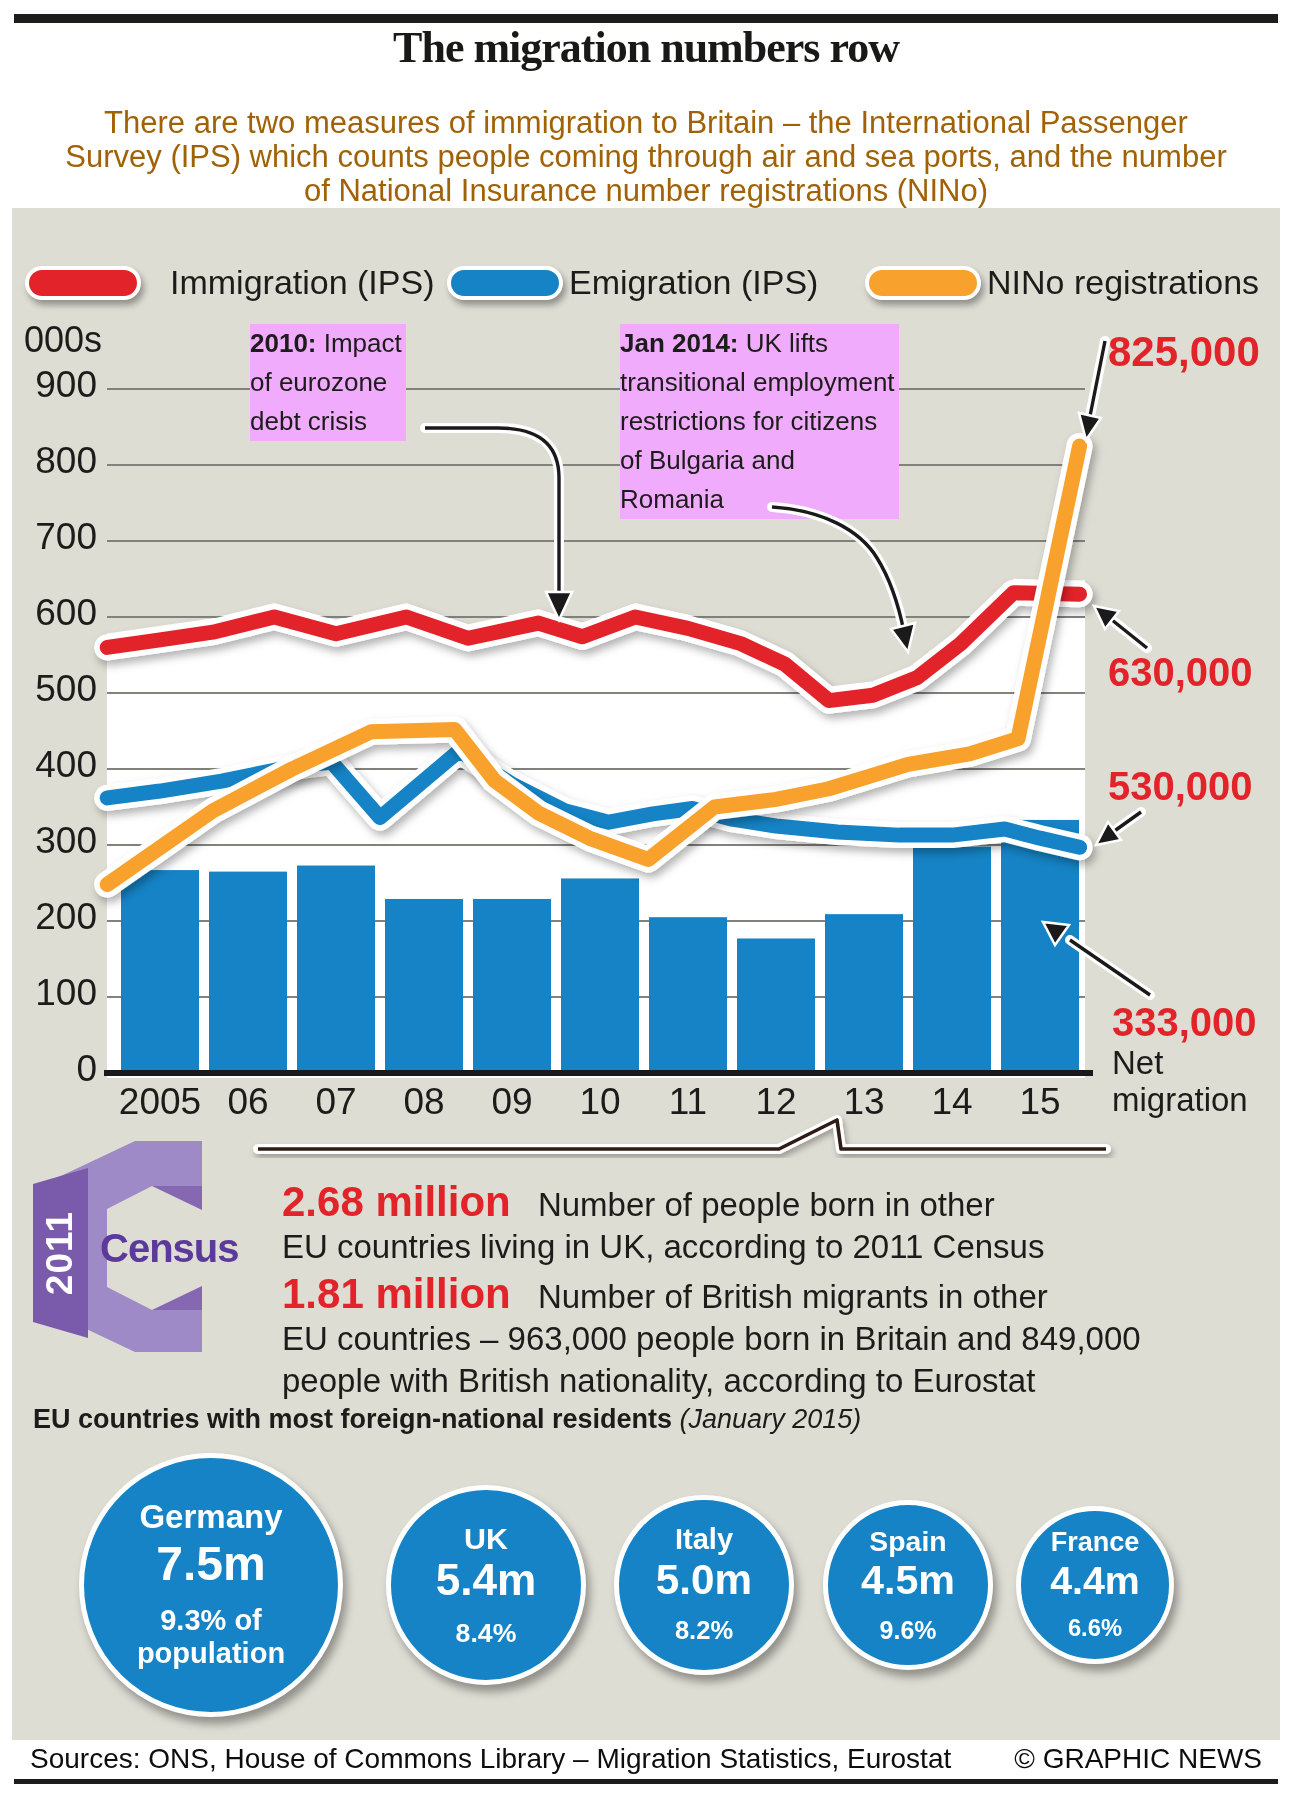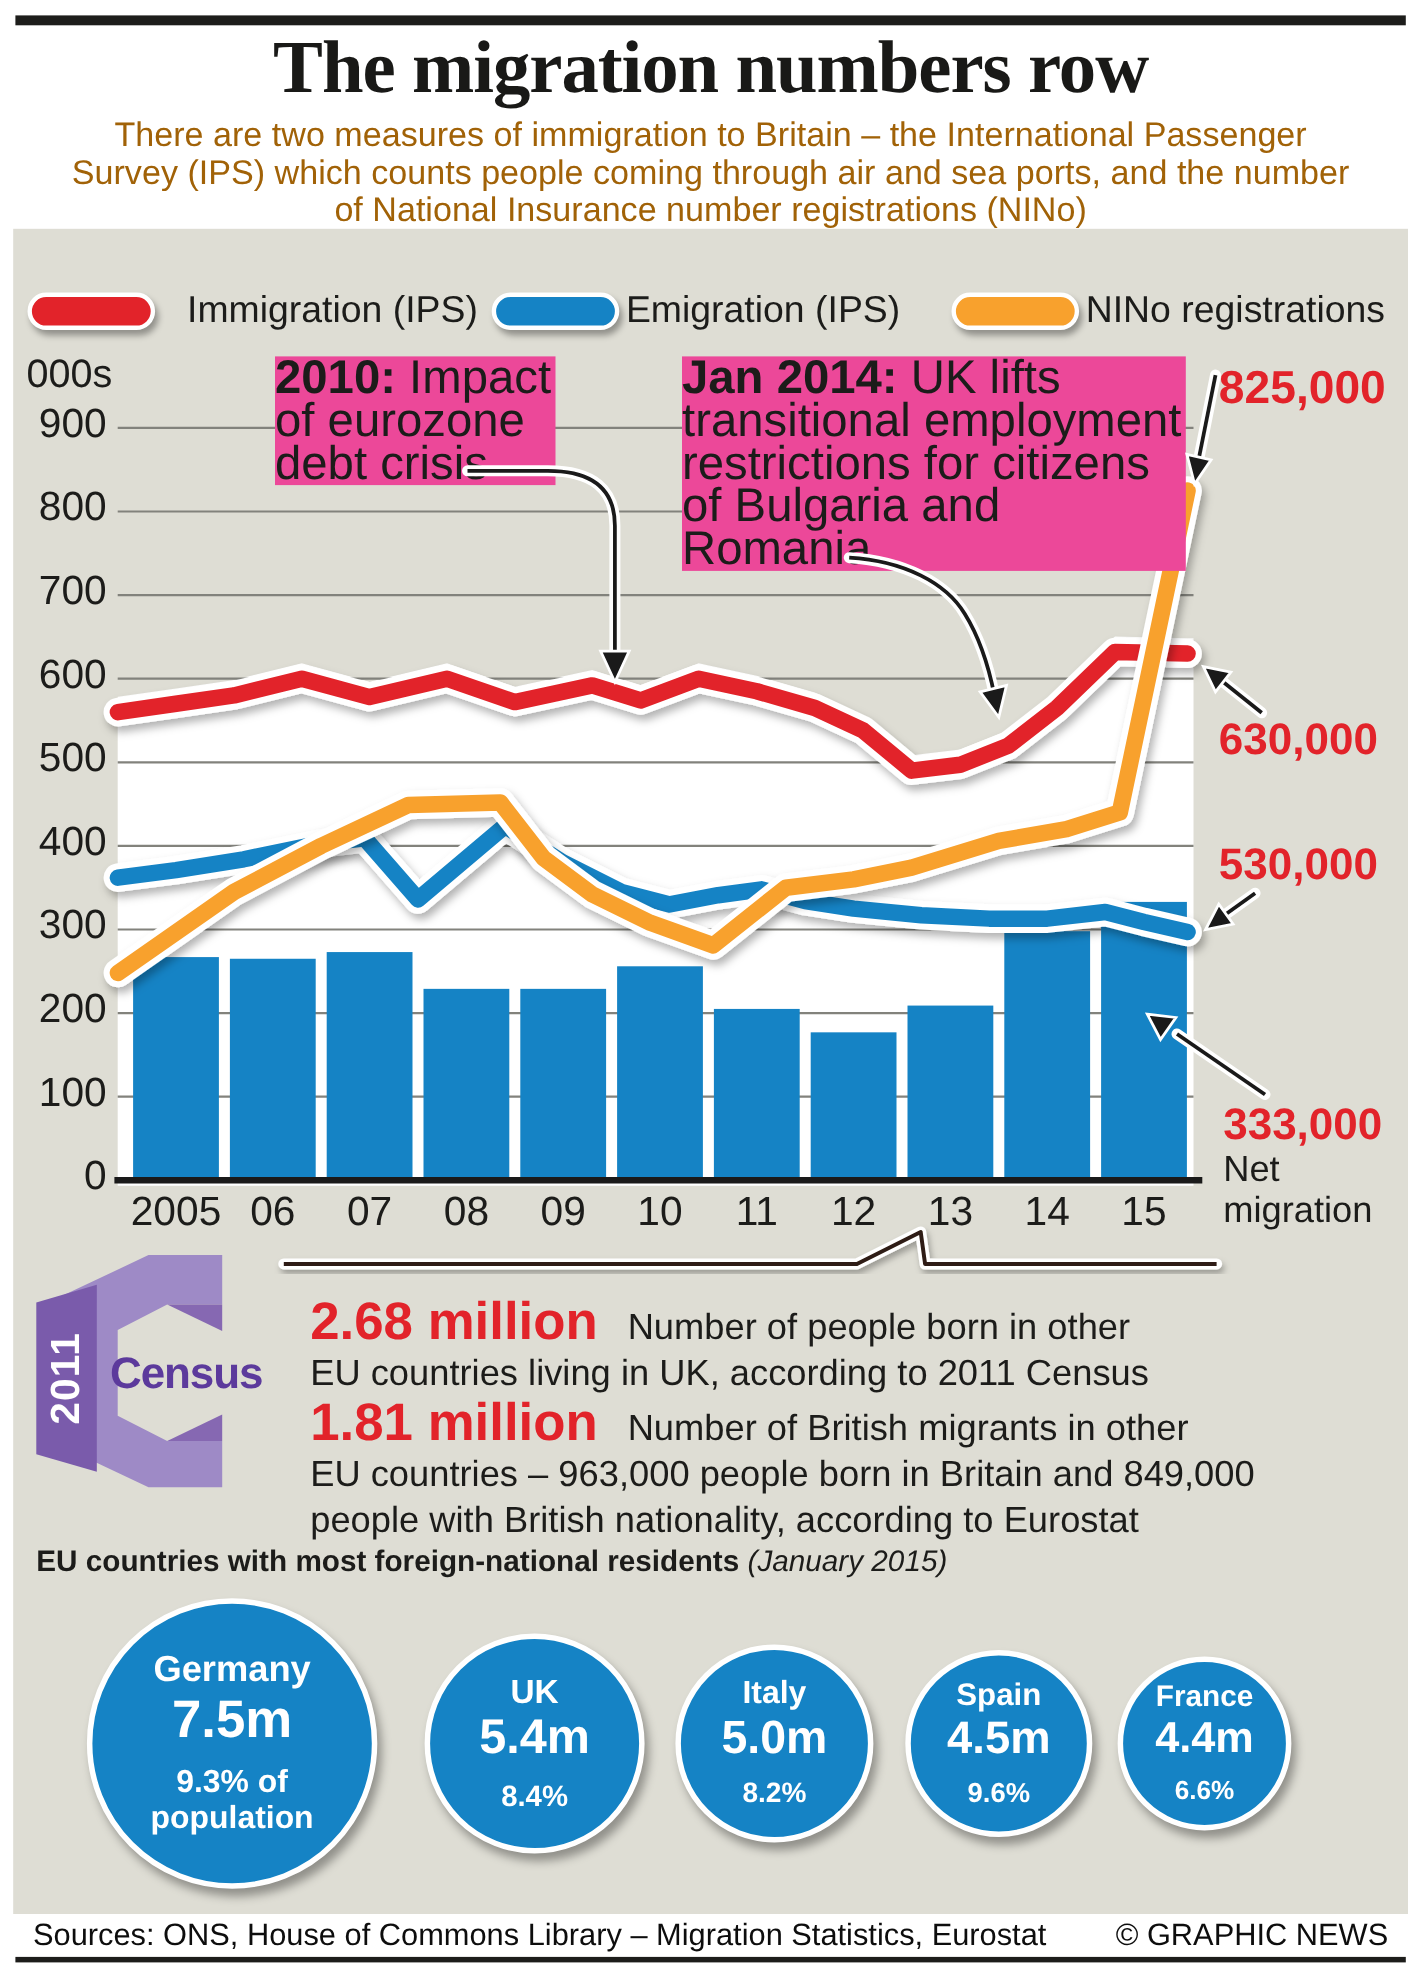--- a/index.html
+++ b/index.html
@@ -2,42 +2,42 @@
 <html><head>
 <meta charset="utf-8">
 <style>
   html,body{margin:0;padding:0;background:#ffffff;}
   #page{position:relative;width:1292px;height:1794px;background:#ffffff;overflow:hidden;
         font-family:"Liberation Sans",sans-serif;color:#1c1c1a;}
   .abs{position:absolute;}
   #topbar{left:14px;top:14px;width:1264px;height:9px;background:#1d1d1b;}
   #botbar{left:14px;top:1779px;width:1264px;height:5px;background:#1d1d1b;}
   #title{left:0;top:22px;width:1292px;text-align:center;font-family:"Liberation Serif",serif;
-         font-weight:bold;font-size:68px;letter-spacing:-1px;color:#191917;}
+         font-weight:bold;font-size:44px;letter-spacing:-1px;color:#191917;}
   #subtitle{left:60px;top:106px;width:1172px;text-align:center;font-size:31px;line-height:34px;color:#a16207;}
   #beige{left:12px;top:208px;width:1268px;height:1532px;background:#deddd4;}
   svg.layer{left:0;top:0;width:1292px;height:1794px;pointer-events:none;}
 
   
   .legend-item{position:absolute;top:266px;height:26px;}
   .pill{position:absolute;top:0;width:108px;height:26px;border:4px solid #fff;border-radius:17px;
         box-shadow:3px 5px 6px rgba(0,0,0,0.35);}
   .pill-red{background:#e2232a;} .pill-blue{background:#1583c5;} .pill-orange{background:#f8a12d;}
   .legend-label{position:absolute;top:-3px;font-size:34px;white-space:nowrap;}
 
   
-  .anno{font-size:43px;line-height:39px;background:#ec4899;white-space:pre-line;padding:0 4px 0 0;}
+  .anno{font-size:26px;line-height:39px;background:#f0abfc;white-space:pre-line;padding:0 4px 0 0;}
   .anno b{font-weight:bold;}
   .callout-value{font-size:40px;font-weight:bold;color:#e2232a;white-space:nowrap;}
   .callout-note{font-size:33px;line-height:41px;white-space:pre-line;color:#1c1c1a;}
   #nino-value{font-size:42px;}
 
   
   .fact{left:282px;width:880px;font-size:33px;line-height:42px;white-space:pre-line;}
-  .fact .val{font-size:48px;font-weight:bold;color:#e2232a;line-height:42px;padding-right:18px;text-align:right;}
+  .fact .val{font-size:42px;font-weight:bold;color:#e2232a;line-height:42px;padding-right:18px;text-align:right;}
   #eu-heading{left:33px;top:1404px;width:1220px;font-size:27px;}
   #eu-heading .hb{font-weight:bold;}
   #eu-heading .hi{font-style:italic;}
 
   
   .country-circle{position:absolute;border-radius:50%;background:#1583c5;border:5px solid #fff;
       box-sizing:border-box;box-shadow:4px 7px 9px rgba(0,0,0,0.35);color:#fff;display:flex;
       flex-direction:column;align-items:center;justify-content:center;text-align:center;}
   .cc-name{font-weight:bold;font-size:calc(33px*var(--f));line-height:1.1;}
   .cc-value{font-weight:bold;font-size:calc(48px*var(--f));line-height:1.15;}

